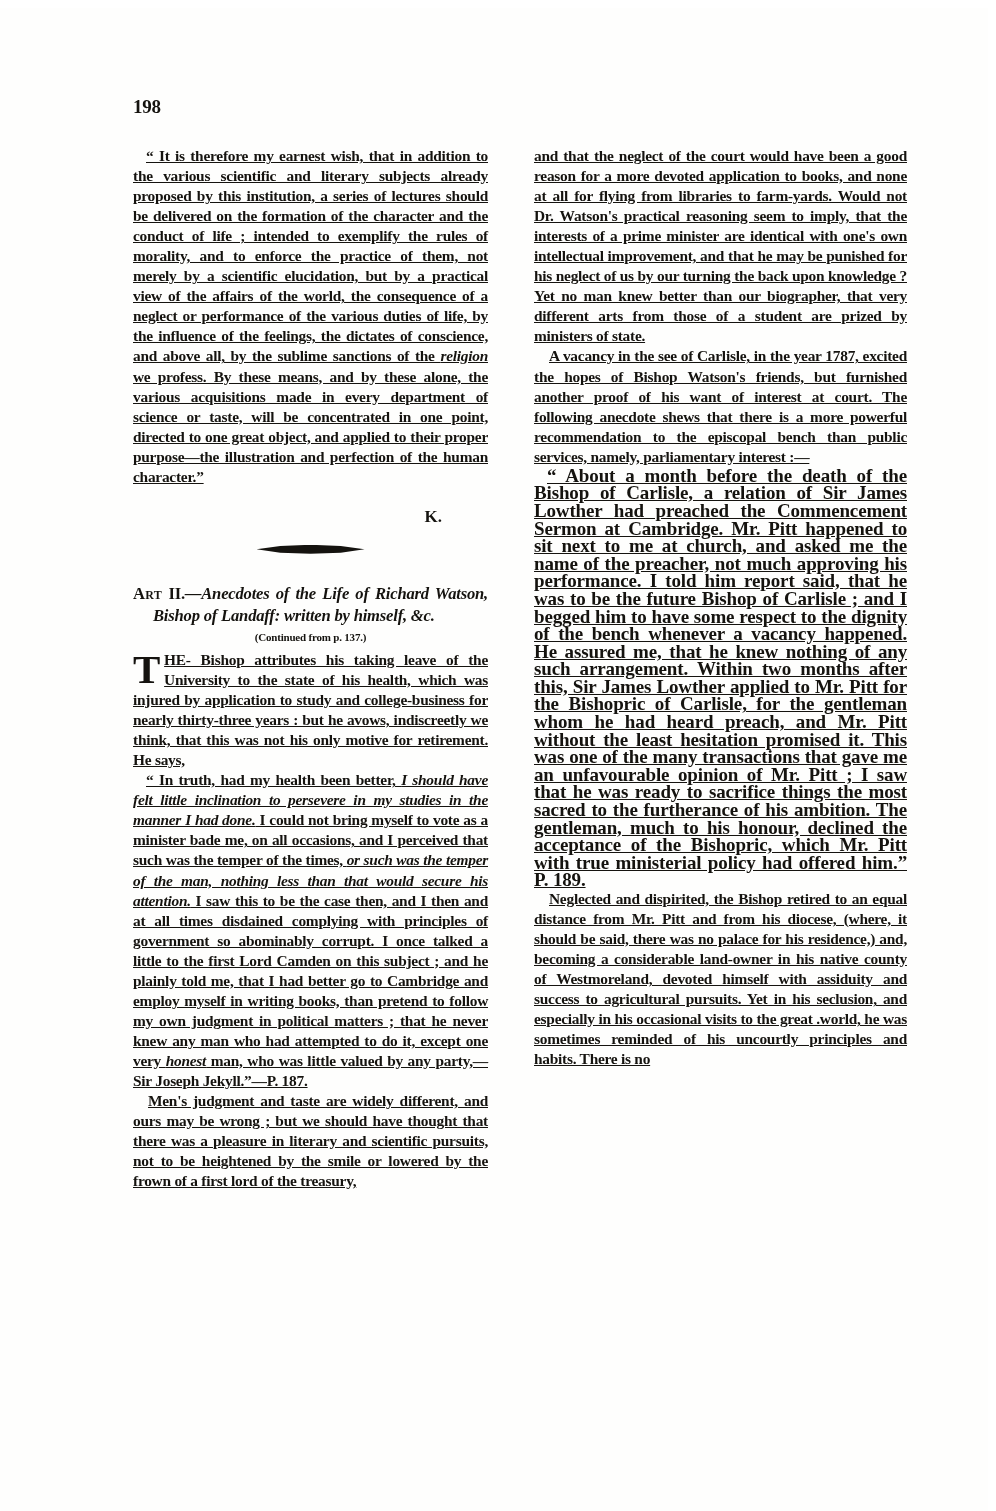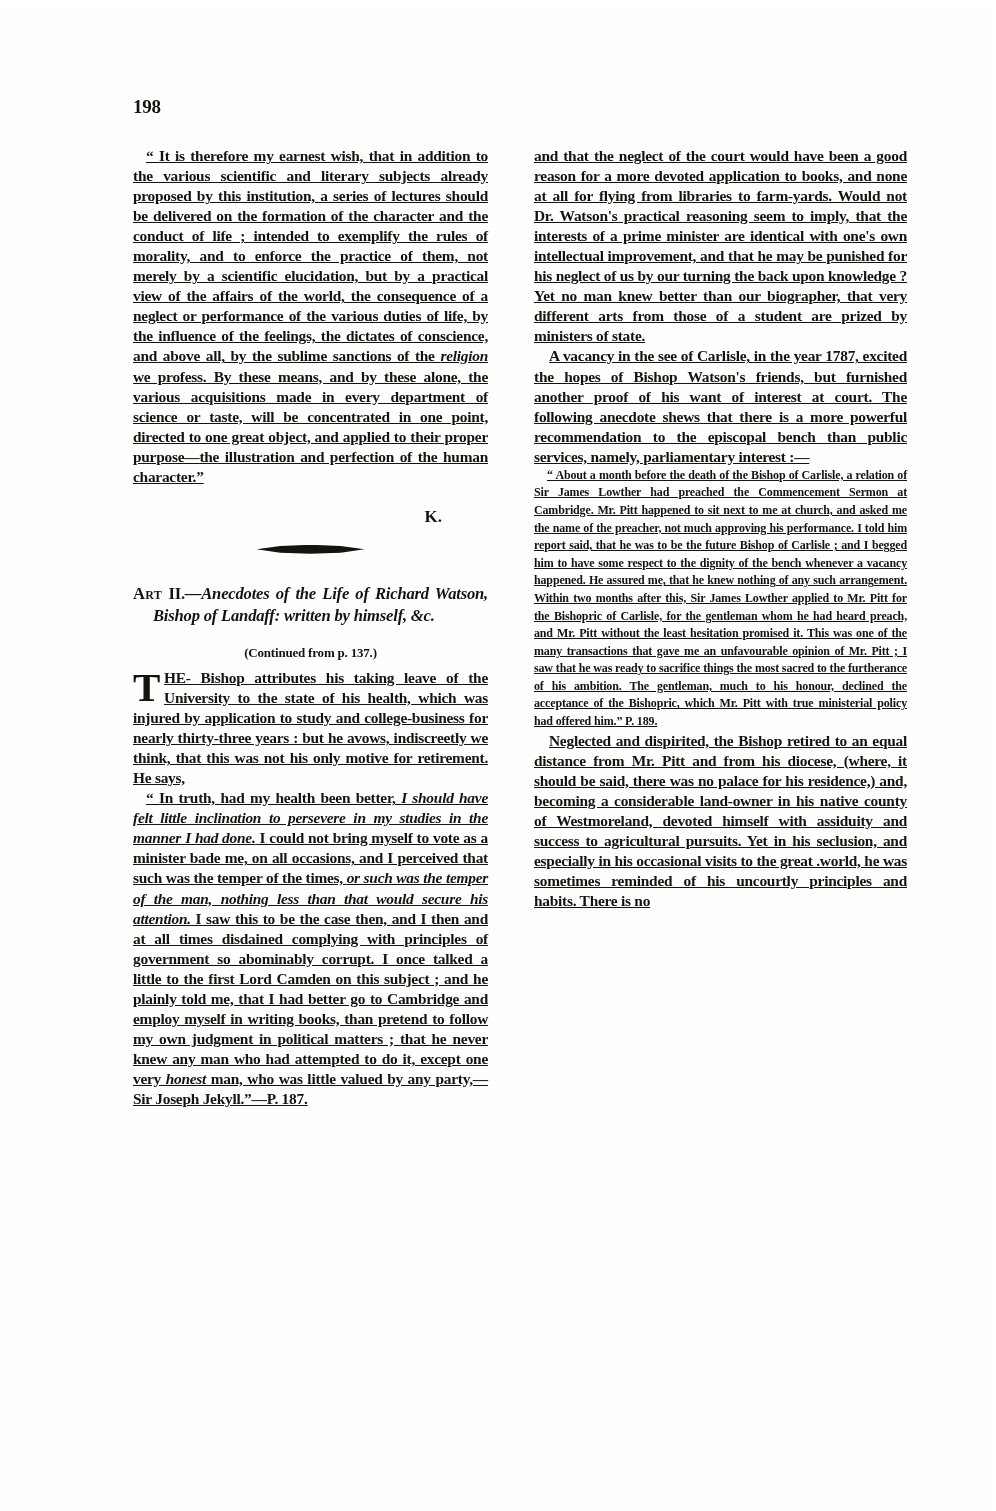--- a/index.html
+++ b/index.html
@@ -71,21 +71,21 @@
     font-weight: 700;
     letter-spacing: -0.25px;
     text-decoration: underline;
     -webkit-font-smoothing: none;
   }
   .p.ind { text-indent: 15px; }
   .p.q   { text-indent: 13px; }
 
   
   .p.small {
-    font-size: 12px;
+    font-size: 19px;
     line-height: 17.6px;
     letter-spacing: -0.15px;
   }
 
   .ital { font-style: italic; }
 
   
   .sig {
     text-align: right;
     font-size: 17px;
@@ -129,23 +129,23 @@
     font-style: normal;
     font-variant: small-caps;
     font-weight: 700;
     letter-spacing: 0.3px;
   }
   .art-head .romanref {
     font-style: normal;
     font-weight: 700;
   }
   .continued {
-    margin-top: 17px;
+    margin-top: 3px;
     text-align: center;
-    font-size: 13px;
+    font-size: 11px;
     font-weight: 700;
     letter-spacing: -0.2px;
   }
 
   
   .p.dropcap { margin-top: 7px; }
   .p.dropcap::first-letter {
     float: left;
     font-size: 41px;
     line-height: 33px;
@@ -175,20 +175,21 @@
     </div>
 
     <div class="art-head"><span class="smallcaps">Art</span> <span class="romanref">II.—</span><span>Anecdotes of the Life of Richard Watson, Bishop of Landaff: written by himself, &amp;c.</span></div>
 
     <div class="continued">(Continued from p. 137.)</div>
 
     <p class="p dropcap">THE- Bishop attributes his taking leave of the University to the state of his health, which was injured by application to study and college-business for nearly thirty-three years : but he avows, indiscreetly we think, that this was not his only motive for retirement.  He says,</p>
 
     <p class="p q"><span>“ In truth, had my health been better, </span><span class="ital">I should have felt little inclination to persevere in my studies in the manner I had done.</span><span>  I could not bring myself to vote as a minister bade me, on all occasions, and I perceived that such was the temper of the times, </span><span class="ital">or such was the temper of the man, nothing less than that would secure his attention.</span><span>  I saw this to be the case then, and I then and at all times disdained complying with principles of government so abominably corrupt.  I once talked a little to the first Lord Camden on this subject ; and he plainly told me, that I had better go to Cambridge and employ myself in writing books, than pretend to follow my own judgment in political matters ; that he never knew any man who had attempted to do it, except one very </span><span class="ital">honest</span><span> man, who was little valued by any party,—Sir Joseph Jekyll.”—P. 187.</span></p>
 
+    <p class="p ind">Men's judgment and taste are widely different, and ours may be wrong ; but we should have thought that there was a pleasure in literary and scientific pursuits, not to be heightened by the smile or lowered by the frown of a first lord of the treasury,</p>
 
   </div>
 
   <div class="col" id="col-right">
 
     <p class="p">and that the neglect of the court would have been a good reason for a more devoted application to books, and none at all for flying from libraries to farm-yards.  Would not Dr. Watson's practical reasoning seem to imply, that the interests of a prime minister are identical with one's own intellectual improvement, and that he may be punished for his neglect of us by our turning the back upon knowledge ?  Yet no man knew better than our biographer, that very different arts from those of a student are prized by ministers of state.</p>
 
     <p class="p ind">A vacancy in the see of Carlisle, in the year 1787, excited the hopes of Bishop Watson's friends, but furnished another proof of his want of interest at court.  The following anecdote shews that there is a more powerful recommendation to the episcopal bench than public services, namely, parliamentary interest :—</p>
 
     <p class="p small q">“ About a month before the death of the Bishop of Carlisle, a relation of Sir James Lowther had preached the Commencement Sermon at Cambridge.  Mr. Pitt happened to sit next to me at church, and asked me the name of the preacher, not much approving his performance.  I told him report said, that he was to be the future Bishop of Carlisle ; and I begged him to have some respect to the dignity of the bench whenever a vacancy happened.  He assured me, that he knew nothing of any such arrangement.  Within two months after this, Sir James Lowther applied to Mr. Pitt for the Bishopric of Carlisle, for the gentleman whom he had heard preach, and Mr. Pitt without the least hesitation promised it.  This was one of the many transactions that gave me an unfavourable opinion of Mr. Pitt ; I saw that he was ready to sacrifice things the most sacred to the furtherance of his ambition.  The gentleman, much to his honour, declined the acceptance of the Bishopric, which Mr. Pitt with true ministerial policy had offered him.”   P. 189.</p>

